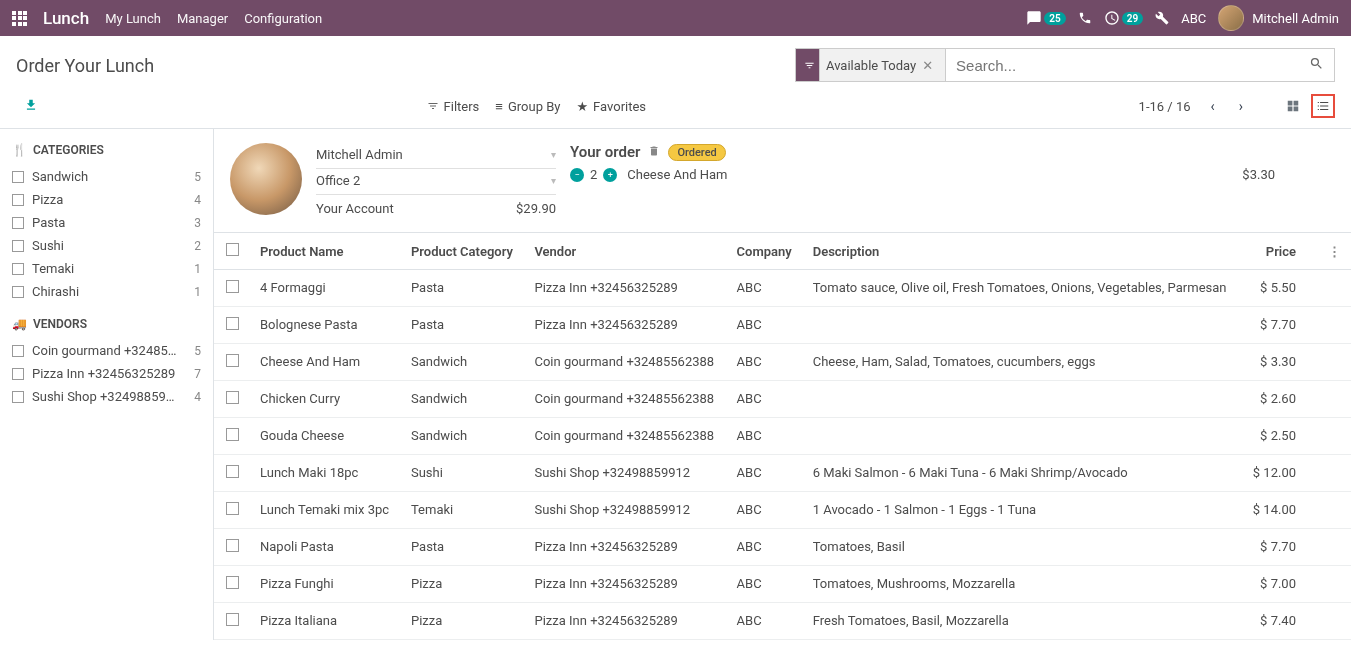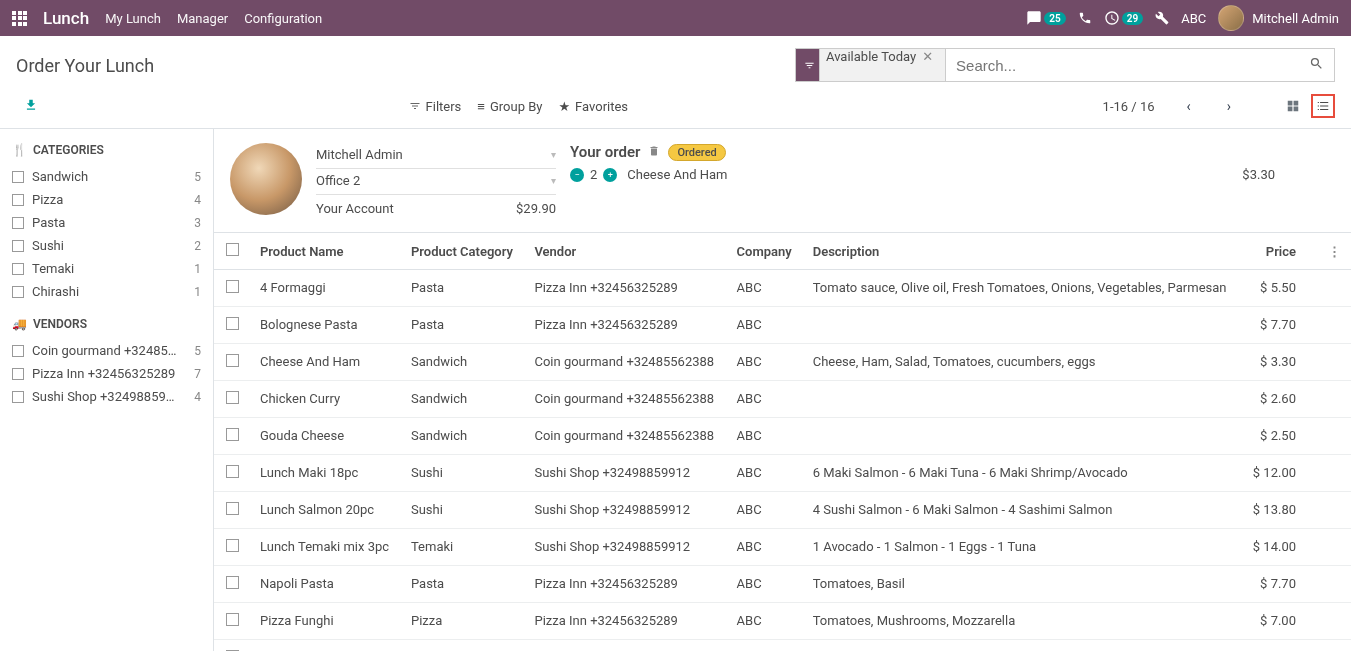--- a/index.html
+++ b/index.html
@@ -11,29 +11,29 @@
 .brand { font-size: 17px; font-weight: 500; }
 .nav-link { font-size: 13px; color: #fff; opacity: 0.95; cursor: pointer; }
 .navbar-right { margin-left: auto; display: flex; align-items: center; gap: 12px; font-size: 13px; }
 .badge-wrap { position: relative; display: flex; align-items: center; }
 .pill { background: #00a09d; color: #fff; font-size: 10px; font-weight: 600; padding: 1px 5px; border-radius: 8px; margin-left: 2px; }
 .avatar-sm { width: 26px; height: 26px; border-radius: 50%; background: linear-gradient(135deg,#d4a574,#8b6f47); border: 1px solid #fff3; }
 .header-row { display: flex; align-items: center; padding: 12px 16px 8px; gap: 12px; }
 .page-title { font-size: 18px; font-weight: 400; color: #4c4c4c; }
 .search-wrap { margin-left: auto; display: flex; align-items: center; border: 1px solid #ccc; height: 34px; min-width: 540px; }
 .facet { display: flex; align-items: center; background: #714b67; color: #fff; height: 100%; padding: 0 4px 0 8px; font-size: 13px; border-right: 1px solid #ccc; }
-.facet-body { background: #f1f1f1; color: #4c4c4c; padding: 0 6px; height: 100%; display: flex; border-right: 1px solid #ccc; }
+.facet-body { background: #f1f1f1; color: #4c4c4c; padding: 0 6px; height: 100%; display: flex; align-items: center; border-right: 1px solid #ccc; }
 .facet-x { padding: 0 6px; color: #888; cursor: pointer; }
 .search-input { flex: 1; padding: 0 10px; border: none; outline: none; font-size: 15px; }
 .search-icon { padding: 0 10px; color: #666; }
 .toolbar-row { display: flex; align-items: center; padding: 4px 16px 10px; border-bottom: 1px solid #dee2e6; }
 .download-icn { color: #00a09d; font-size: 14px; margin-left: 8px; }
 .filters-group { margin-left: auto; display: flex; align-items: center; gap: 16px; margin-right: 104px; }
 .filter-btn { display: flex; align-items: center; gap: 5px; color: #4c4c4c; font-size: 13px; cursor: pointer; }
-.pager-group { margin-left: auto; display: flex; align-items: center; gap: 28px; }
+.pager-group { margin-left: auto; display: flex; align-items: center; gap: 16px; }
 .view-switch { display: flex; gap: 6px; margin-left: 18px; }
 .view-btn { width: 24px; height: 24px; display: flex; align-items: center; justify-content: center; color: #6c757d; cursor: pointer; }
 .view-btn.active { border: 2px solid #e74c3c; padding: 2px; }
 .main { display: flex; }
 .sidebar { width: 213px; padding: 14px 12px; font-size: 13px; }
 .side-h { display: flex; align-items: center; gap: 6px; font-weight: 600; color: #4c4c4c; margin-bottom: 8px; font-size: 12px; }
 .side-h svg, .side-h .ico { color: #d4847c; }
 .side-item { display: flex; align-items: center; padding: 4px 0; cursor: pointer; }
 .side-item .cb { width: 12px; height: 12px; border: 1px solid #999; margin-right: 8px; flex-shrink: 0; }
 .side-item .cnt { margin-left: auto; color: #888; font-size: 12px; }
@@ -339,30 +339,20 @@
             <td>Lunch Maki 18pc</td>
             <td>Sushi</td>
             <td>Sushi Shop +32498859912</td>
             <td>ABC</td>
             <td>6 Maki Salmon - 6 Maki Tuna - 6 Maki Shrimp/Avocado</td>
             <td class="price">$ 12.00</td>
             <td></td>
           </tr>
           <tr>
             <td class="chk"><span class="cb2"></span></td>
-            <td>Lunch Salmon 20pc</td>
-            <td>Sushi</td>
-            <td>Sushi Shop +32498859912</td>
-            <td>ABC</td>
-            <td>4 Sushi Salmon - 6 Maki Salmon - 4 Sashimi Salmon</td>
-            <td class="price">$ 13.80</td>
-            <td></td>
-          </tr>
-          <tr>
-            <td class="chk"><span class="cb2"></span></td>
             <td>Lunch Temaki mix 3pc</td>
             <td>Temaki</td>
             <td>Sushi Shop +32498859912</td>
             <td>ABC</td>
             <td>1 Avocado - 1 Salmon - 1 Eggs - 1 Tuna</td>
             <td class="price">$ 14.00</td>
             <td></td>
           </tr>
           <tr>
             <td class="chk"><span class="cb2"></span></td>

